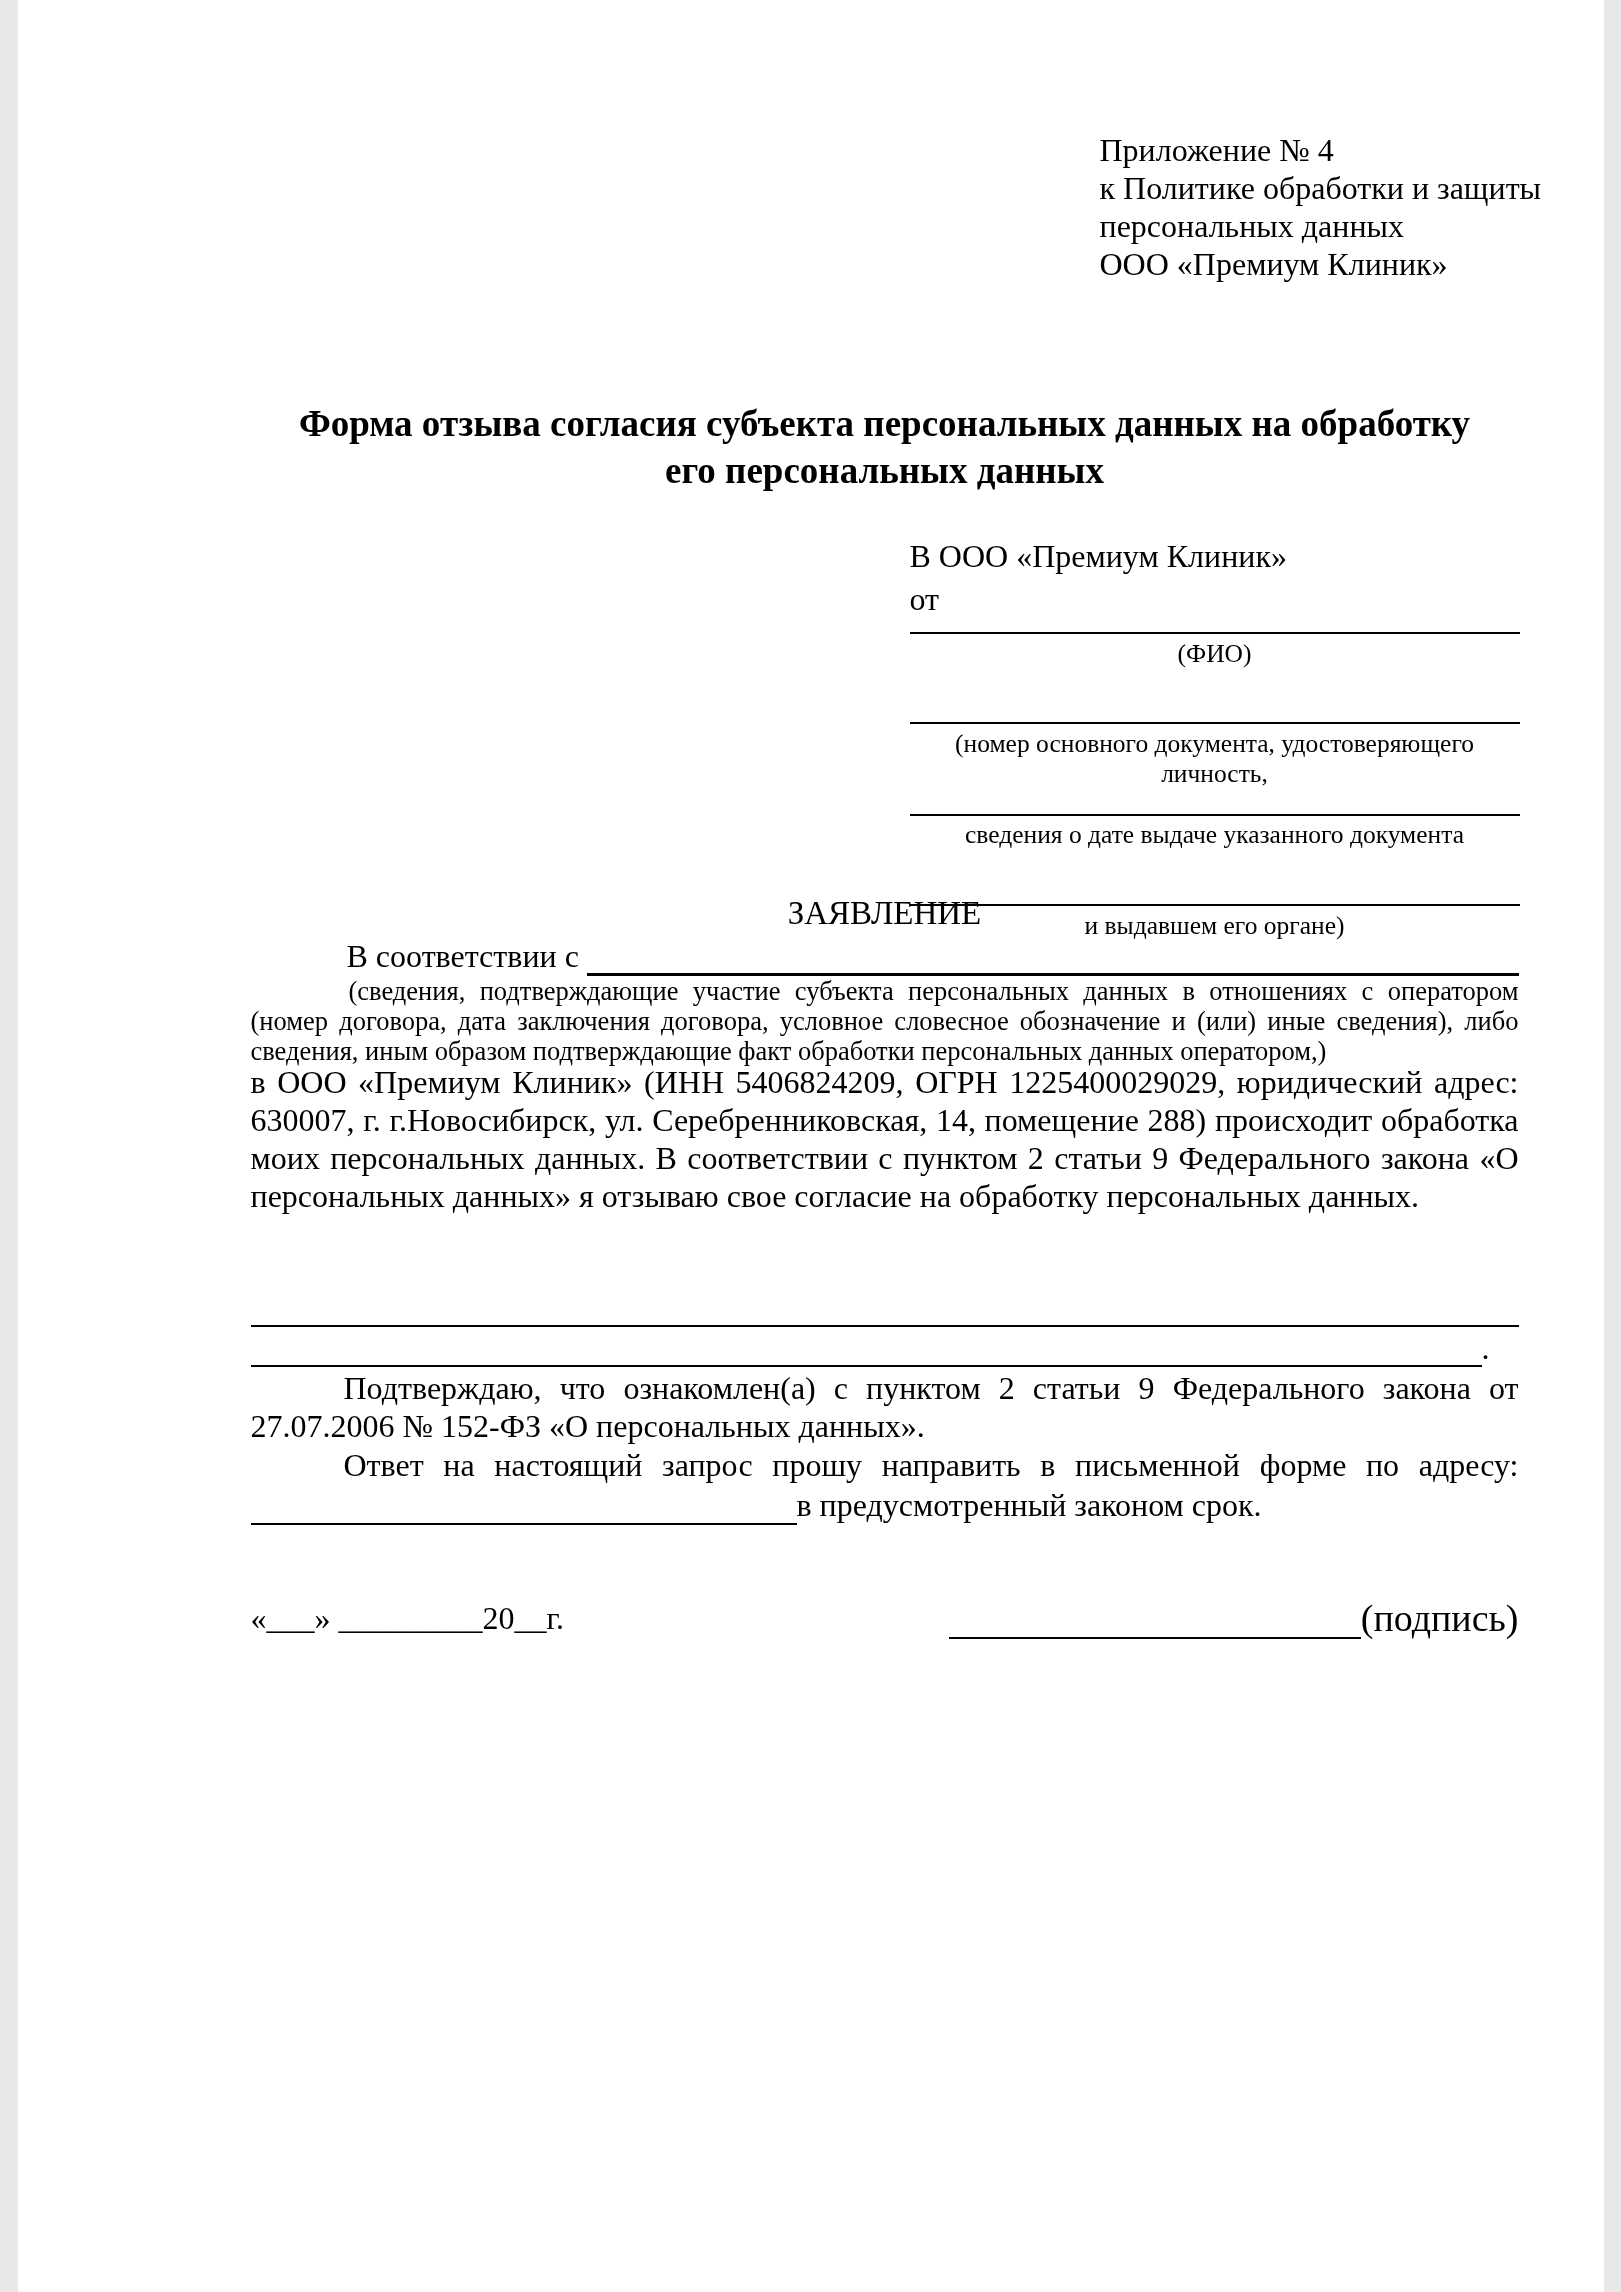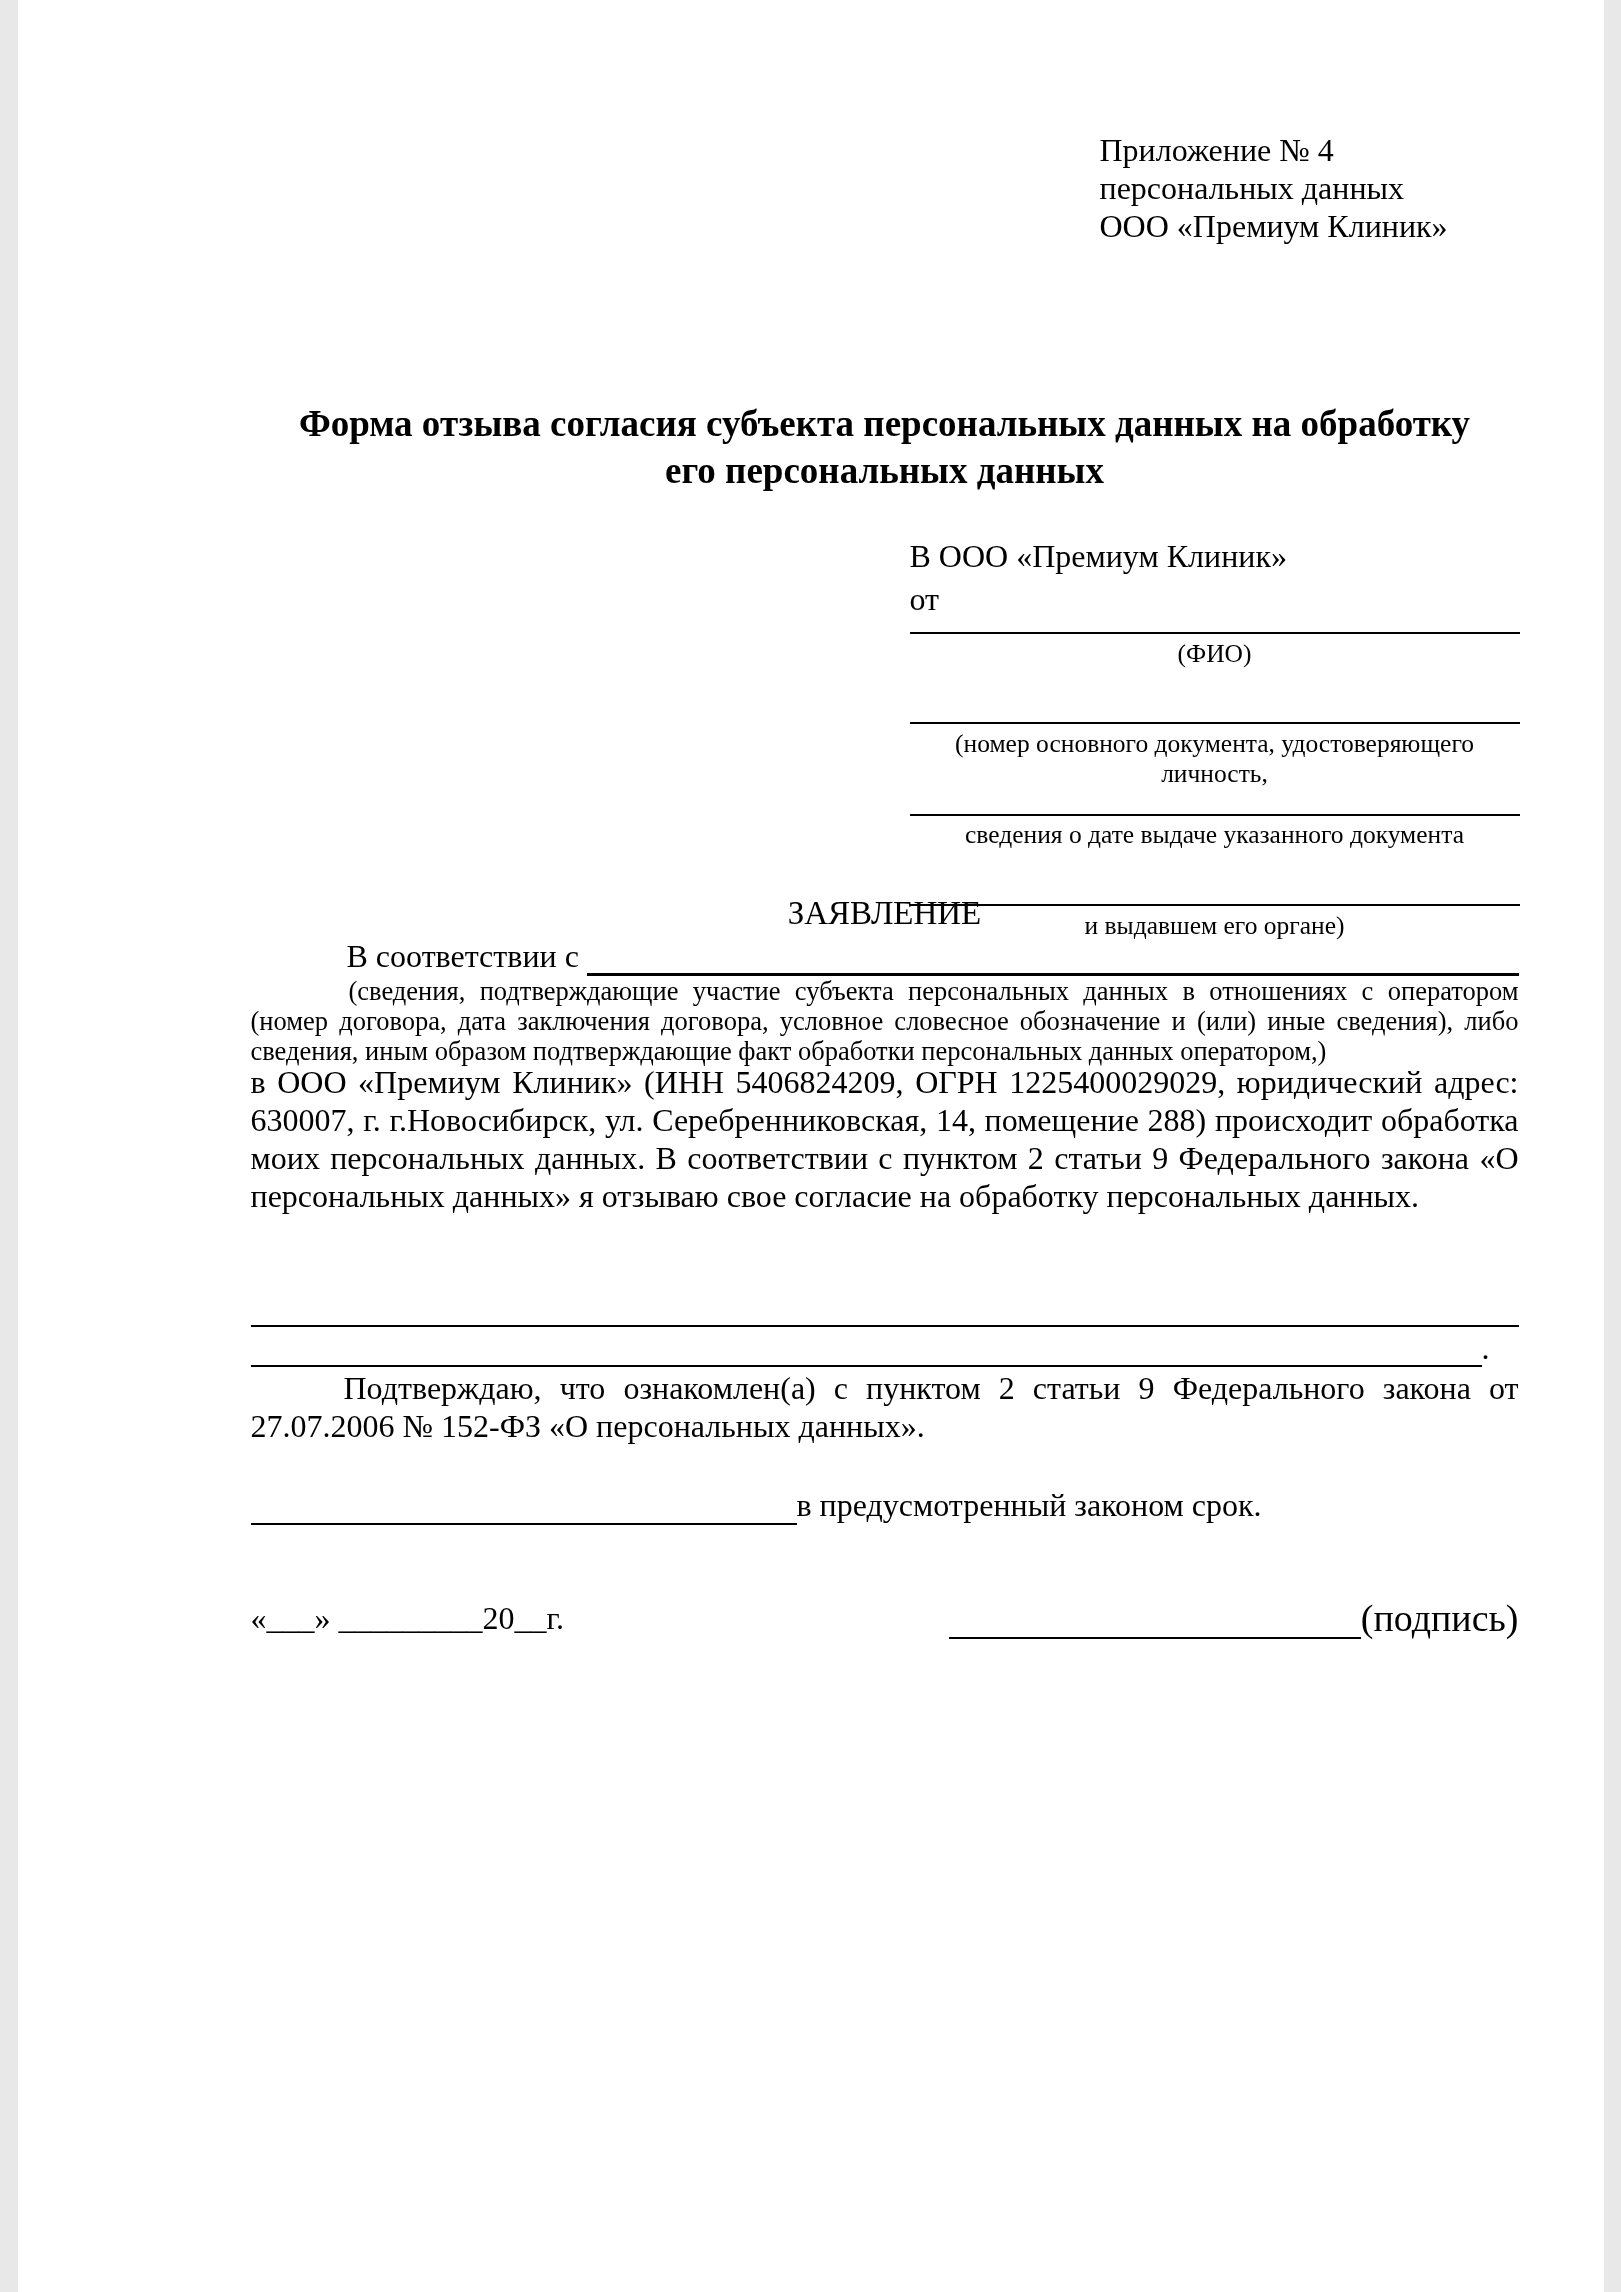--- a/index.html
+++ b/index.html
@@ -82,20 +82,21 @@
   .sig-line { width:412px; border-bottom:2.9px solid #000; height:39px; }
   .sig-caption { font-size:38px; line-height:41px; white-space:nowrap; }
 </style>
 </head>
 <body>
 
 <div class="page">
 
   <div class="abs appendix">
     <div>Приложение № 4</div>
+    <div>к Политике обработки и защиты</div>
     <div>персональных данных</div>
     <div>ООО «Премиум Клиник»</div>
   </div>
 
   <div class="abs doc-title">
     <div>Форма отзыва согласия субъекта персональных данных на обработку</div>
     <div>его персональных данных</div>
   </div>
 
   <div class="abs addressee">
@@ -128,20 +129,21 @@
 
 
   <div class="abs content blank-row-1"></div>
   <div class="abs content blank-row-2">
     <span class="long-fill"></span>
     <span class="dot">.</span>
   </div>
 
   <div class="abs content confirm-para">Подтверждаю, что ознакомлен(а) с пунктом 2 статьи 9 Федерального закона от 27.07.2006 № 152-ФЗ «О персональных данных».</div>
 
+  <div class="abs content reply-line1">Ответ на настоящий запрос прошу направить в письменной форме по адресу:</div>
   <div class="abs content reply-line2">
     <span class="reply-underline"></span>
     <span class="reply-tail">в предусмотренный законом срок.</span>
   </div>
 
   <div class="abs content footer-row">
     <span class="date-text">«___» _________20__г.</span>
     <span class="sig-group">
       <span class="sig-line"></span>
       <span class="sig-caption">(подпись)</span>

